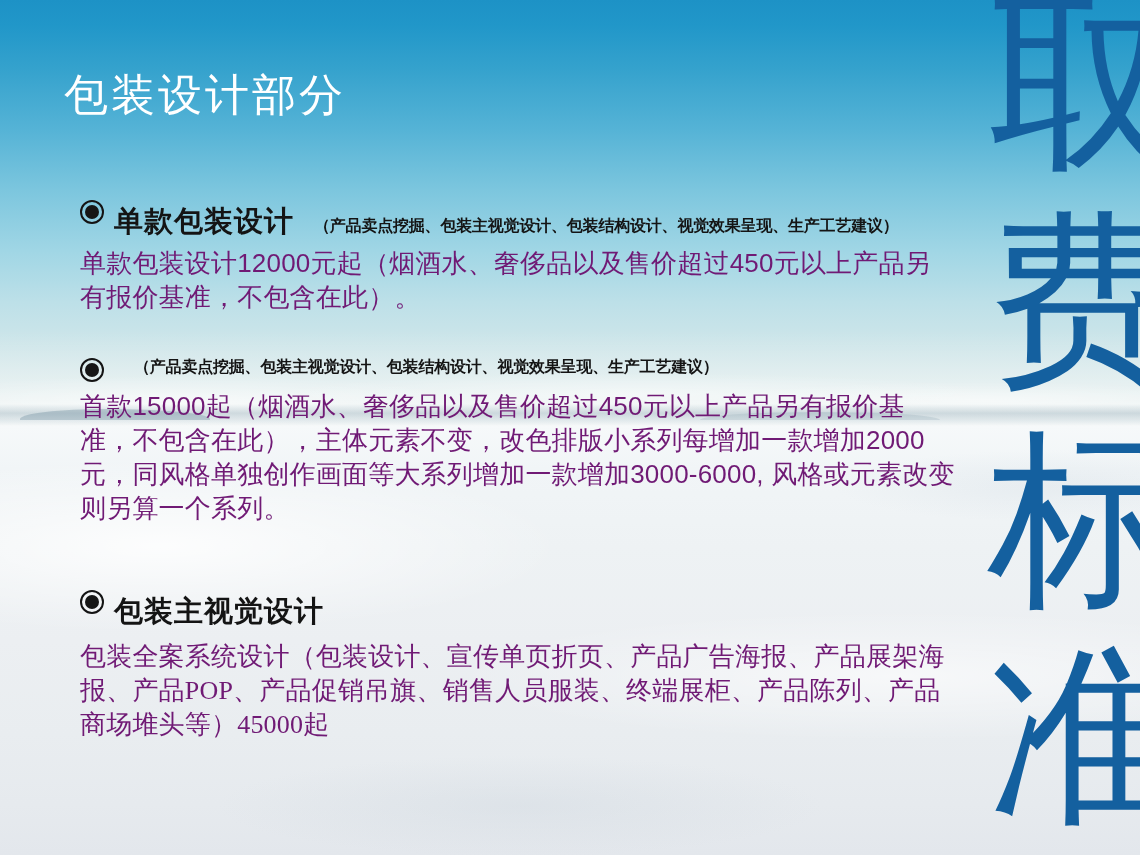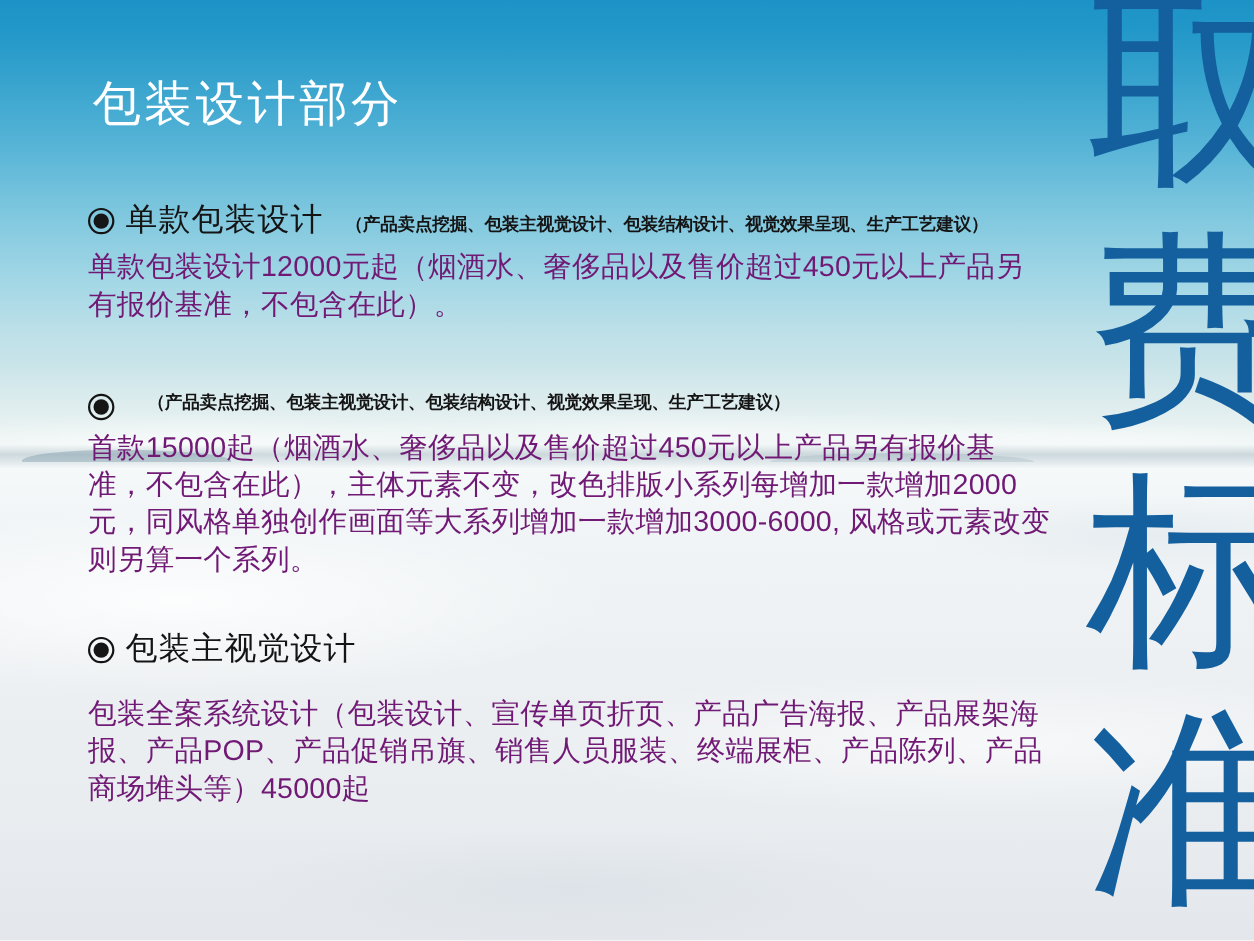--- a/index.html
+++ b/index.html
@@ -127,21 +127,21 @@
   .content {
     position: absolute;
     left: 0; top: 0;
     width: 990px;
     height: 855px;
     z-index: 3;
   }
 
   .page-title {
     position: absolute;
-    left: 84px;
+    left: 64px;
     top: 68px;
     font-size: 44px;
     line-height: 54px;
     font-weight: 300;
     color: #ffffff;
     letter-spacing: 3px;
     white-space: nowrap;
   }
 
   .section {
@@ -178,41 +178,42 @@
   .bullet-icon .dot {
     position: absolute;
     left: 5px; top: 5px;
     width: 14px; height: 14px;
     background: #161616;
     border-radius: 50%;
   }
   .sec-title {
     font-size: 29px;
     line-height: 34px;
-    font-weight: 400;
+    font-weight: 700;
     color: #141414;
     letter-spacing: 1px;
+    margin-top: 21px;
   }
   .sec-sub {
     font-size: 16px;
     line-height: 20px;
     font-weight: 700;
     color: #141414;
     letter-spacing: -0.2px;
     margin-left: 20px;
   }
   .sec-body {
     font-size: 26px;
     line-height: 34px;
     color: #701a75;
     letter-spacing: 0.2px;
     width: 875px;
     margin-top: 8px;
   }
-  .sec-3 .sec-body { margin-top: 24px; }
+  .sec-3 .sec-body { margin-top: 12px; font-family: Liberation Serif, serif; }
 </style>
 </head>
 <body>
 
 <div class="slide">
 
   <div class="bg-sky"></div>
   <div class="bg-haze"></div>
   <div class="bg-landstrip"></div>
   <div class="bg-ground"></div>

